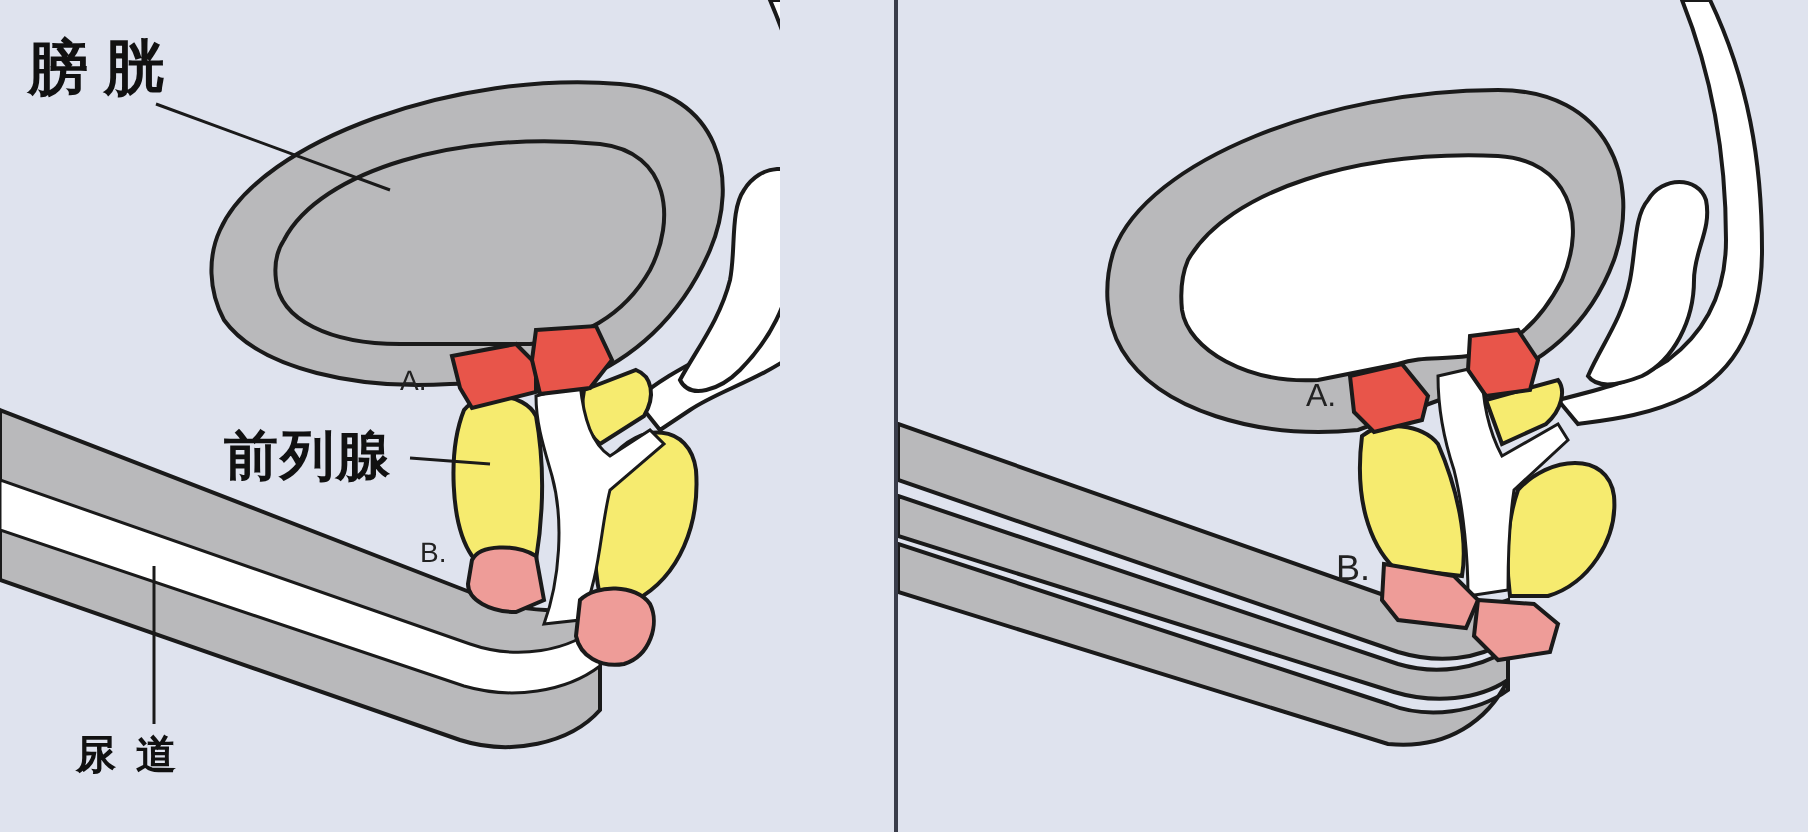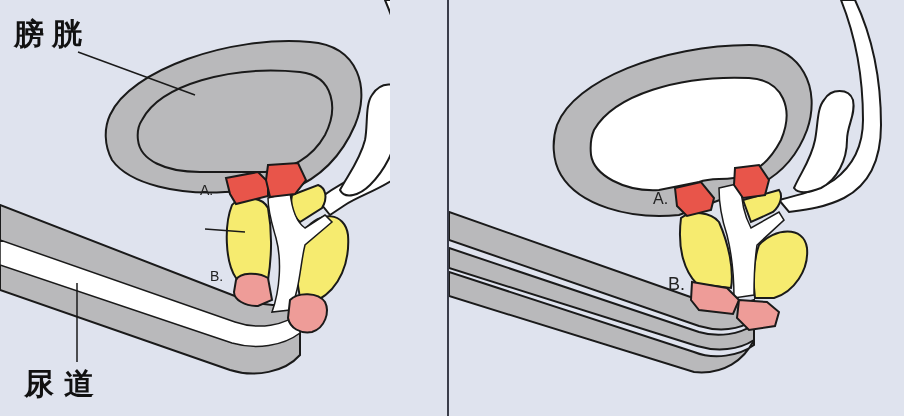--- a/index.html
+++ b/index.html
@@ -5,21 +5,21 @@
     html, body { margin: 0; padding: 0; background: #dfe3ee; }
     body { width: 904px; height: 416px; overflow: hidden; position: relative; font-family: "DejaVu Sans", sans-serif; }
     .panel { position: absolute; top: 0; height: 416px; background: #dfe3ee; overflow: hidden; }
     .panel-left { left: 0; width: 390px; }
     .panel-right { left: 449px; width: 455px; }
     .divider { position: absolute; left: 447px; top: 0; width: 2px; height: 416px; background: #3a3d4a; }
     svg { position: absolute; left: 0; top: 0; }
     .label { position: absolute; font-family: "DejaVu Sans", sans-serif; font-weight: bold; color: #111; white-space: nowrap; }
     .lbl-bladder { left: 14px; top: 14px; font-size: 30px; letter-spacing: 8px; }
     .lbl-prostate { left: 112px; top: 210px; font-size: 27px; letter-spacing: 1px; }
-    .lbl-urethra { left: 24px; top: 364px; font-size: 30px; letter-spacing: 10px; }
+    .lbl-urethra { left: 38px; top: 364px; font-size: 20px; letter-spacing: 10px; }
     .lbl-vas { left: 330px; top: 370px; font-size: 30px; letter-spacing: 0px; }
     .letter { position: absolute; font-family: "Liberation Sans", sans-serif; font-size: 14px; color: #222; }
     .l-a-left { left: 200px; top: 182px; }
     .l-b-left { left: 210px; top: 268px; }
     .l-a-right { left: 204px; top: 190px; font-size: 16px; }
     .l-b-right { left: 219px; top: 274px; font-size: 18px; }
   </style>
 </head>
 <body>
 
@@ -55,20 +55,21 @@
     <path d="M236,280 C240,272 258,272 268,278 L272,300 L258,306 C245,306 234,300 234,292 Z" fill="#ee9c98" stroke="#1a1a1a" stroke-width="2"></path>
 
     <path d="M290,300 C298,292 318,292 325,302 C330,312 325,328 312,332 C300,334 290,328 288,318 Z" fill="#ee9c98" stroke="#1a1a1a" stroke-width="2"></path>
 
     <line x1="78" y1="52" x2="195" y2="95" stroke="#1a1a1a" stroke-width="1.5"></line>
     <line x1="205" y1="229" x2="245" y2="232" stroke="#1a1a1a" stroke-width="1.5"></line>
     <line x1="77" y1="283" x2="77" y2="362" stroke="#1a1a1a" stroke-width="1.5"></line>
     <line x1="413" y1="140" x2="413" y2="372" stroke="#1a1a1a" stroke-width="1.5"></line>
   </svg>
   <span class="label lbl-bladder">膀胱</span>
+  <span class="label lbl-prostate">前列腺</span>
   <span class="label lbl-urethra">尿道</span>
   <span class="letter l-a-left">A.</span>
   <span class="letter l-b-left">B.</span>
 </div>
 
 <div class="divider"></div>
 
 <div class="panel panel-right">
   <svg width="455" height="416" viewBox="0 0 455 416">
 

